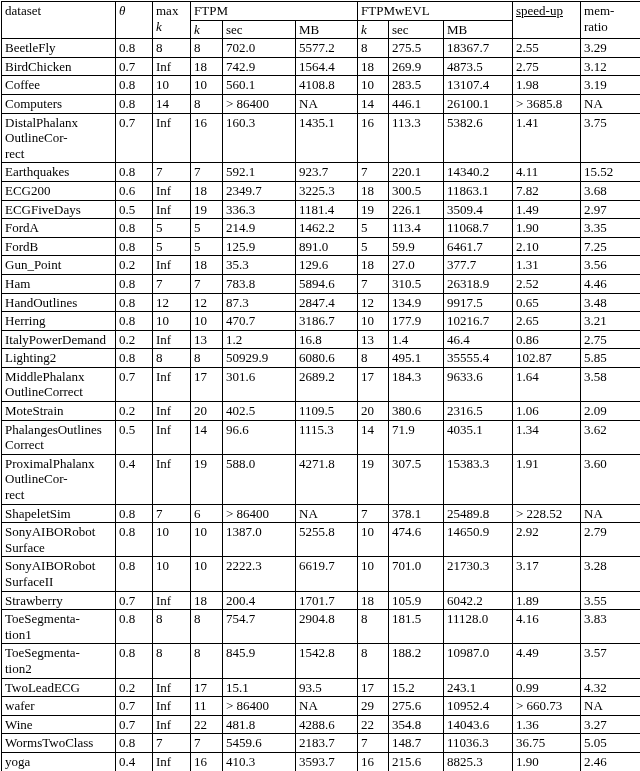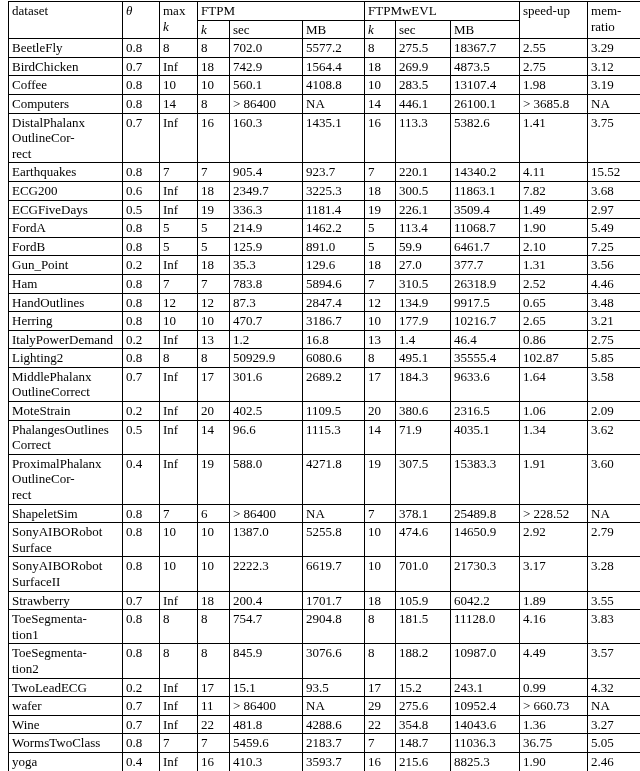--- a/index.html
+++ b/index.html
@@ -6,41 +6,41 @@
   html, body { background: #ffffff; }
   body {
     width: 640px;
     font-family: "Liberation Serif", "DejaVu Serif", serif;
     color: #000;
   }
   .page {
     width: 508px;
     min-height: 771px;
     background: #fff;
-    padding: 1px 0 0 8px;
+    padding: 1px 0 0 1px;
   }
   table.results {
     width: 639px;
     border-collapse: collapse;
     table-layout: fixed;
   }
   table.results th,
   table.results td {
     border: 1px solid #000;
     font-size: 13px;
     line-height: 15.6px;
     font-weight: normal;
     text-align: left;
     vertical-align: top;
     padding: 1px 3px;
     overflow: visible;
   }
   th.center { text-align: center; font-family: Liberation Serif, serif; }
   th.th-top { vertical-align: top; }
-  th.th-mid { vertical-align: middle; }
+  th.th-mid { vertical-align: middle; text-decoration: underline; }
   .italic { font-style: italic; }
   td.bold, .bold { font-weight: bold; margin-left: 16px; }
   td.c-dataset {
     white-space: pre-line; 
   }
 </style>
 </head>
 <body>
 
 <div class="page">
@@ -149,21 +149,21 @@
           <td>113.3</td>
           <td>5382.6</td>
           <td>1.41</td>
           <td>3.75</td>
         </tr>
         <tr>
           <td class="c-dataset">Earthquakes</td>
           <td>0.8</td>
           <td>7</td>
           <td>7</td>
-          <td>905.4</td>
+          <td>592.1</td>
           <td>923.7</td>
           <td>7</td>
           <td>220.1</td>
           <td>14340.2</td>
           <td>4.11</td>
           <td>15.52</td>
         </tr>
         <tr>
           <td class="c-dataset">ECG200</td>
           <td>0.6</td>
@@ -194,21 +194,21 @@
           <td class="c-dataset">FordA</td>
           <td>0.8</td>
           <td>5</td>
           <td>5</td>
           <td>214.9</td>
           <td>1462.2</td>
           <td>5</td>
           <td>113.4</td>
           <td>11068.7</td>
           <td>1.90</td>
-          <td>5.49</td>
+          <td>3.35</td>
         </tr>
         <tr>
           <td class="c-dataset">FordB</td>
           <td>0.8</td>
           <td>5</td>
           <td>5</td>
           <td>125.9</td>
           <td>891.0</td>
           <td>5</td>
           <td>59.9</td>
@@ -418,21 +418,21 @@
           <td>4.16</td>
           <td>3.83</td>
         </tr>
         <tr>
           <td class="c-dataset">ToeSegmenta-
 tion2</td>
           <td>0.8</td>
           <td>8</td>
           <td>8</td>
           <td>845.9</td>
-          <td>3076.6</td>
+          <td>1542.8</td>
           <td>8</td>
           <td>188.2</td>
           <td>10987.0</td>
           <td>4.49</td>
           <td>3.57</td>
         </tr>
         <tr>
           <td class="c-dataset">TwoLeadECG</td>
           <td>0.2</td>
           <td>Inf</td>

